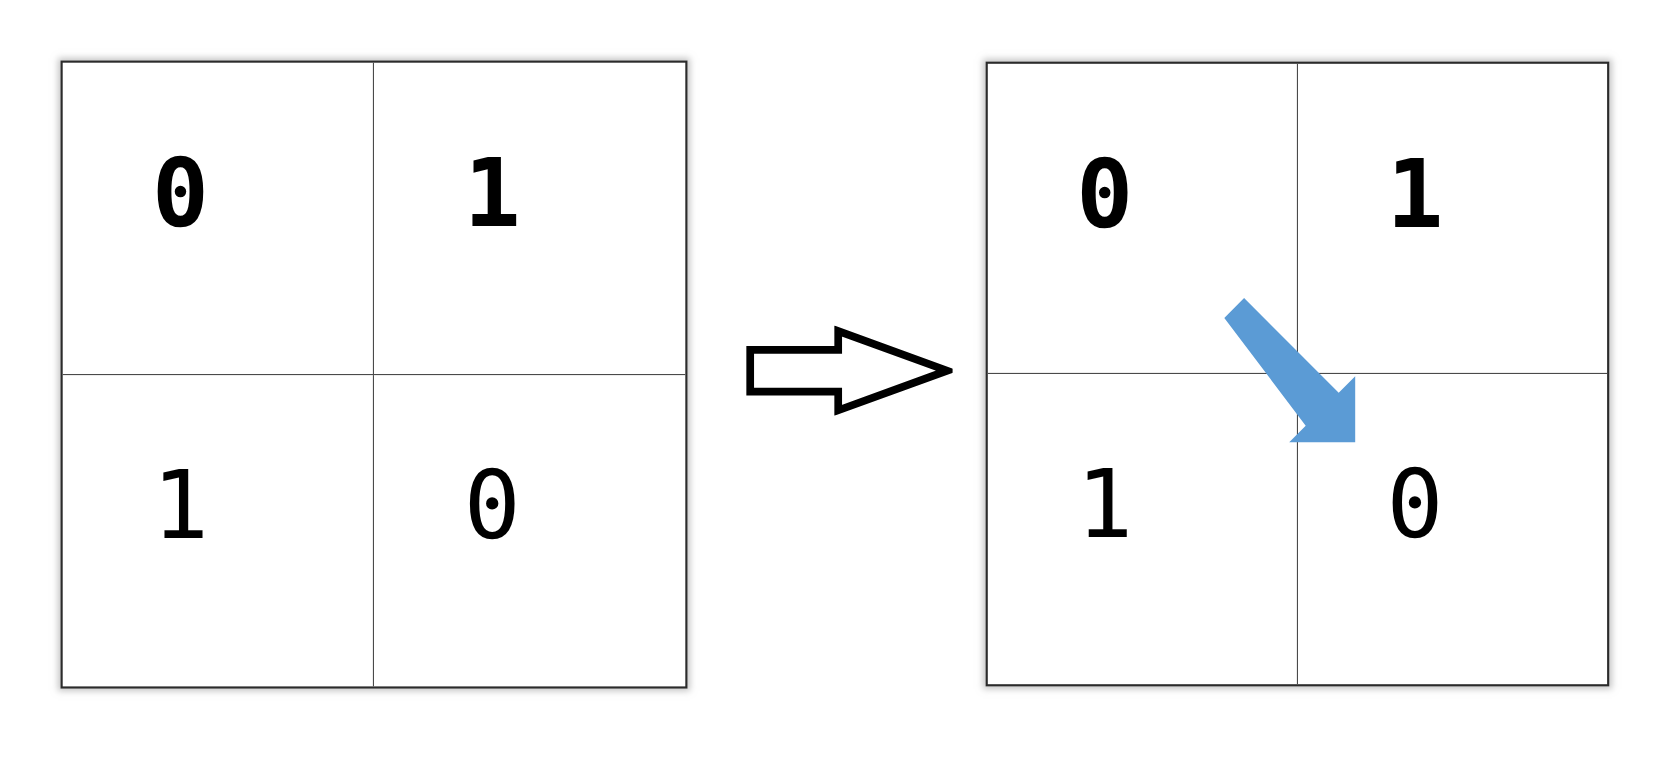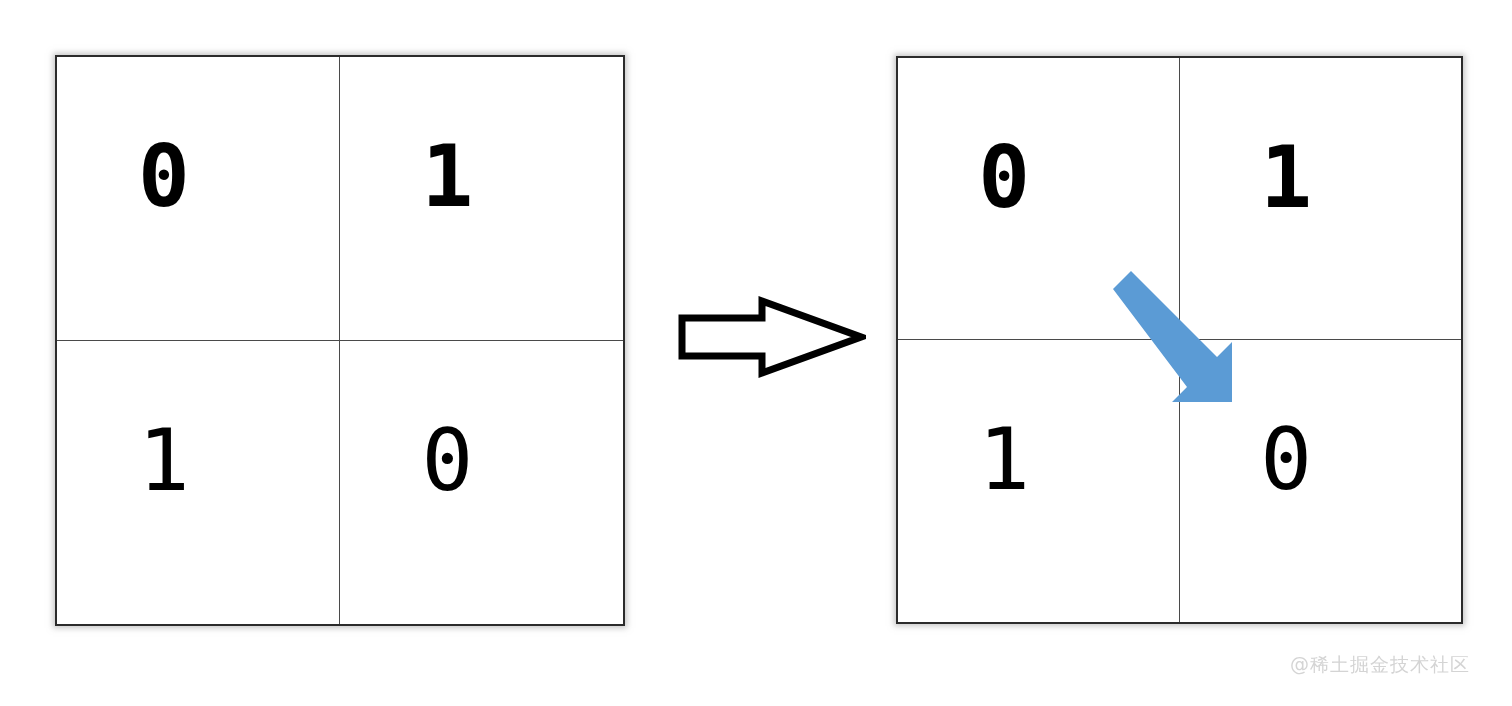--- a/index.html
+++ b/index.html
@@ -142,15 +142,14 @@
     <div class="cell c11">
       <span class="digit normal">0</span>
     </div>
   </div>
 
   <svg id="diagonal-arrow" viewBox="0 0 160 152">
 
     <polygon points="13,27 31,9 117,95 132,80 132,140 72,140 87,125" fill="#5b9bd5"></polygon>
   </svg>
 
-  <div id="watermark">@稀土掘金技术社区</div>
 
 </div>
 
 </body></html>

